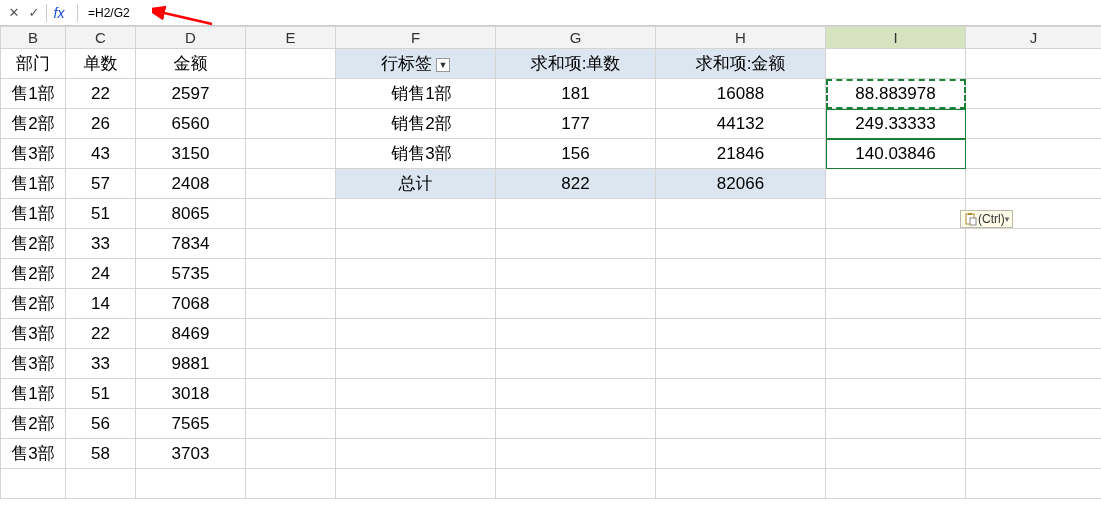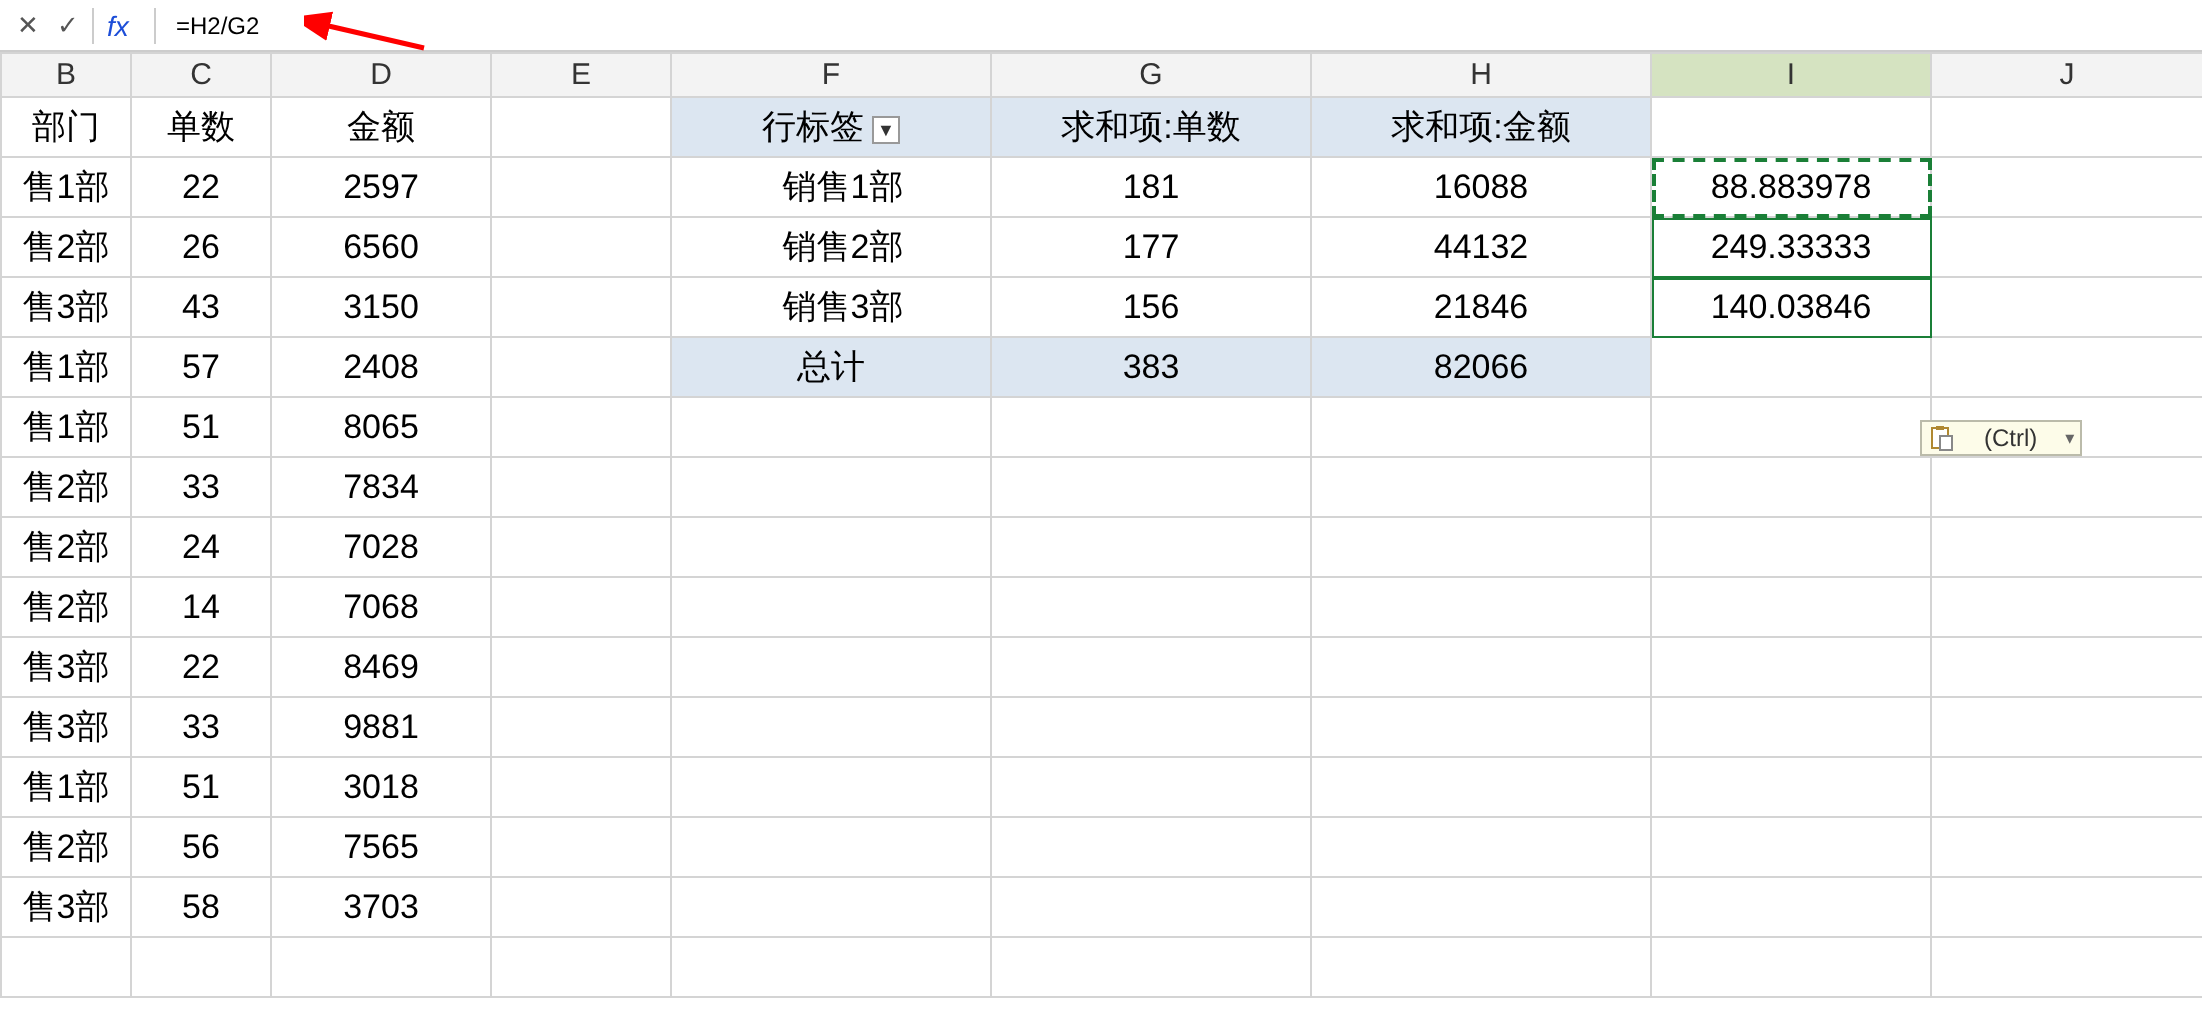--- a/index.html
+++ b/index.html
@@ -121,21 +121,21 @@
     .ctrl-popup {
       position: absolute;
       left: 960px;
       top: 210px;
       border: 1px solid #bba;
       background: #fdfce9;
       font-size: 12px;
       padding: 1px 3px;
       display: flex;
       align-items: center;
-      gap: 14px;
+      gap: 0;
       color: #333;
     }
     .ctrl-popup .clip-icon {
       display: inline-block;
       width: 14px;
       height: 14px;
     }
     .ctrl-popup .dd {
       display: inline-block;
       font-size: 9px;
@@ -244,21 +244,21 @@
           <td>21846</td>
           <td class="text-right sel-range">140.03846</td>
           <td></td>
         </tr>
         <tr>
           <td class="b-cell">售1部</td>
           <td class="b-cell">57</td>
           <td class="b-cell">2408</td>
           <td></td>
           <td class="pivot-total">总计</td>
-          <td class="pivot-total">383</td>
+          <td class="pivot-total">822</td>
           <td class="pivot-total">82066</td>
           <td></td>
           <td></td>
         </tr>
         <tr>
           <td class="b-cell">售1部</td>
           <td class="b-cell">51</td>
           <td class="b-cell">8065</td>
           <td></td>
           <td></td>
@@ -274,21 +274,21 @@
           <td></td>
           <td></td>
           <td></td>
           <td></td>
           <td></td>
           <td></td>
         </tr>
         <tr>
           <td class="b-cell">售2部</td>
           <td class="b-cell">24</td>
-          <td class="b-cell">7028</td>
+          <td class="b-cell">5735</td>
           <td></td>
           <td></td>
           <td></td>
           <td></td>
           <td></td>
           <td></td>
         </tr>
         <tr>
           <td class="b-cell">售2部</td>
           <td class="b-cell">14</td>

